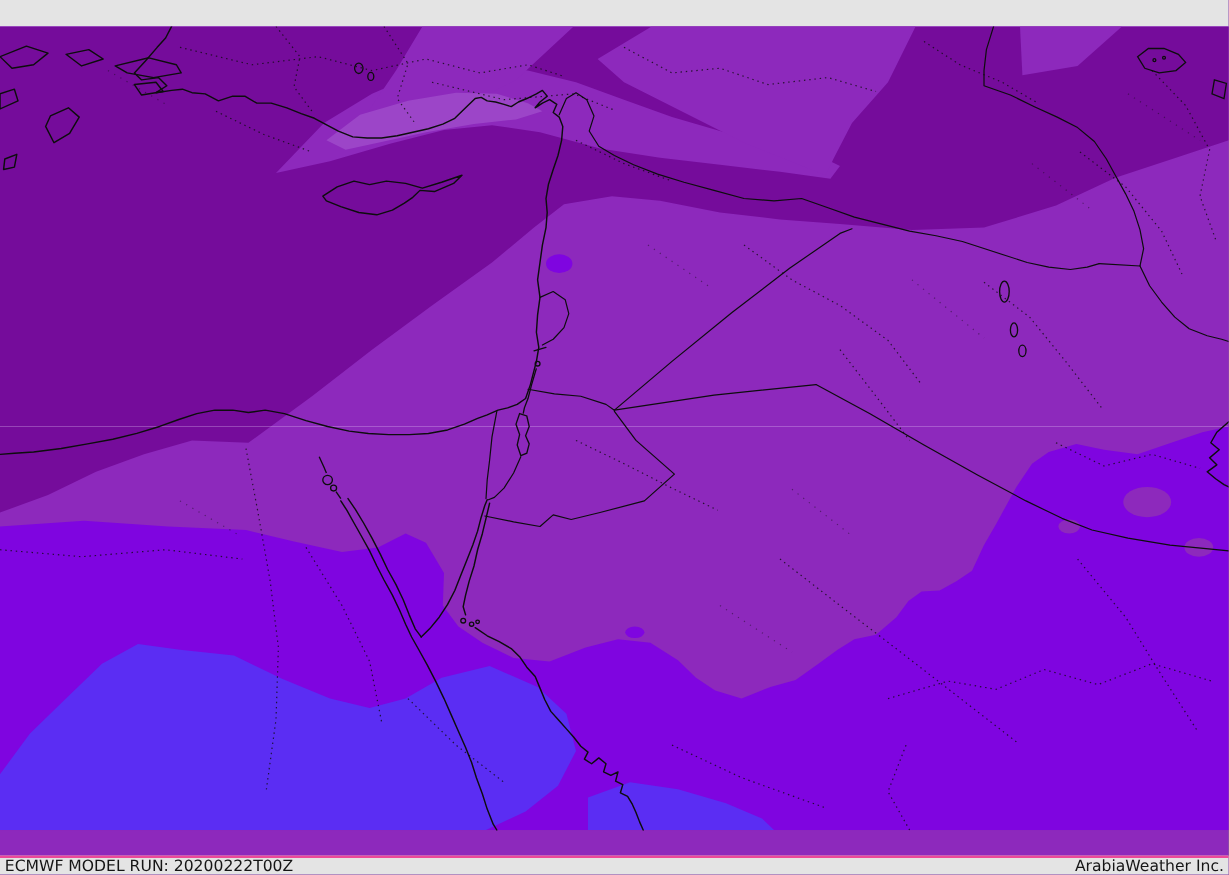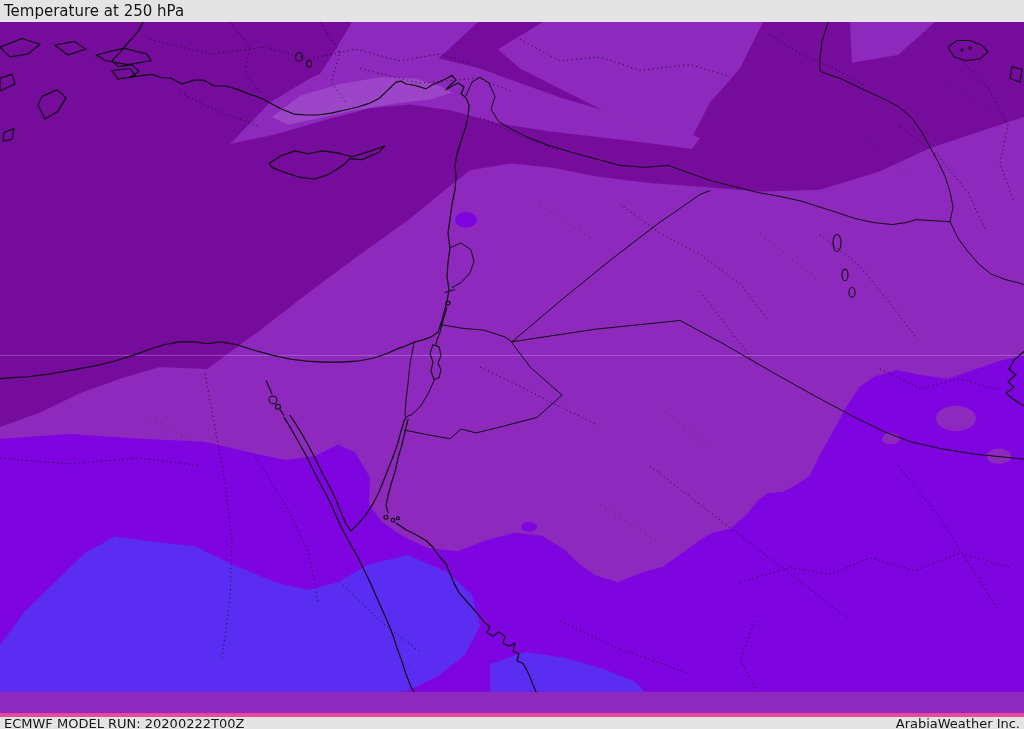--- a/index.html
+++ b/index.html
@@ -8,39 +8,38 @@
     position:relative;width:1024px;height:729px;overflow:hidden;
     font-family:"DejaVu Sans","Liberation Sans",sans-serif;
     background:var(--map_medium,#8d29bc);
   }
   .bar{
     position:absolute;left:0;width:1024px;background:var(--bar_bg,#e4e4e4);
     display:flex;justify-content:space-between;align-items:center;
     color:var(--bar_text,#151515);
   }
   .bar.top{top:0;height:22px;font-size:15px;padding:0 4px;}
-  .bar.bottom{top:713px;height:16px;font-size:13px;padding:0 4px;border-top:4px solid #ec4899;}
+  .bar.bottom{top:713px;height:16px;font-size:13px;padding:0 4px;border-top:2px solid #ec4899;}
   .bar .left{white-space:nowrap;}
   .bar .right{white-space:nowrap;}
   .mapwrap{position:absolute;top:22px;left:0;width:1024px;height:691px;}
   svg{display:block;}
   .coast{fill:none;stroke:var(--line_color,#0d0d0d);stroke-width:1.2;stroke-linejoin:round;stroke-linecap:round;}
   .border{fill:none;stroke:var(--line_color,#0d0d0d);stroke-width:1;stroke-linejoin:round;stroke-linecap:round;}
   .admin{fill:none;stroke:var(--line_color,#0d0d0d);stroke-width:1;stroke-dasharray:1.2 3.2;opacity:.8;}
   .speck{fill:none;stroke:var(--line_color,#0d0d0d);stroke-width:1;stroke-dasharray:1 5;opacity:.45;}
   .lake{fill:none;stroke:var(--line_color,#0d0d0d);stroke-width:1.1;}
   .grat{stroke:var(--graticule,#efd7ff);stroke-width:1;opacity:.28;}
 </style>
 </head>
 <body>
 
 <div class="screen">
 
   <div class="bar top">
-    <span class="left">Temperature at 250 hPa</span>
   </div>
 
   <div class="mapwrap">
     <svg width="1024" height="691" viewBox="0 22 1024 713" preserveAspectRatio="none">
 
       <g>
         <rect x="0" y="22" width="1024" height="691" fill="var(--map_medium)"></rect>
 
         <path fill="var(--map_darkest)" d="M0,22 L1024,22 L1024,120 L980,135 930,152 880,176 820,195 760,197 700,192 650,188 600,182 550,172 510,168 470,175 445,195 410,225 360,262 310,300 260,340 207,380 160,378 120,390 80,405 40,425 0,440 Z"></path>
 

